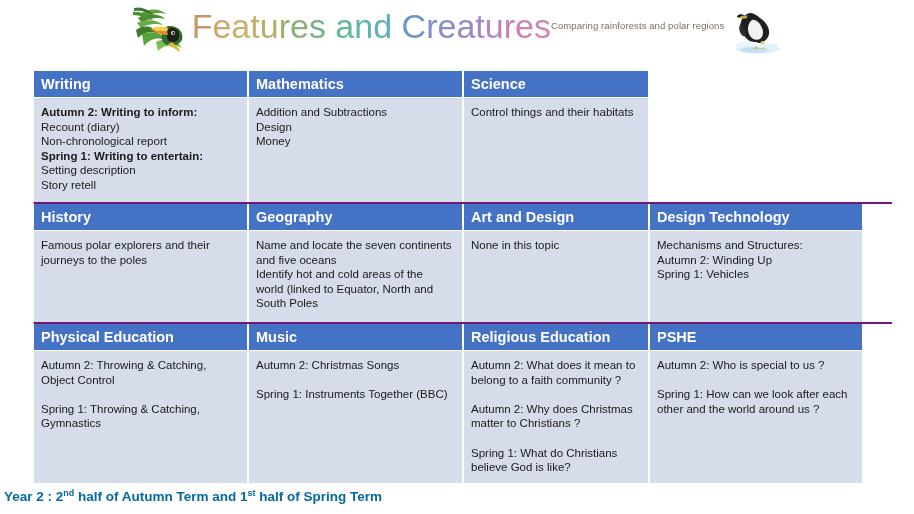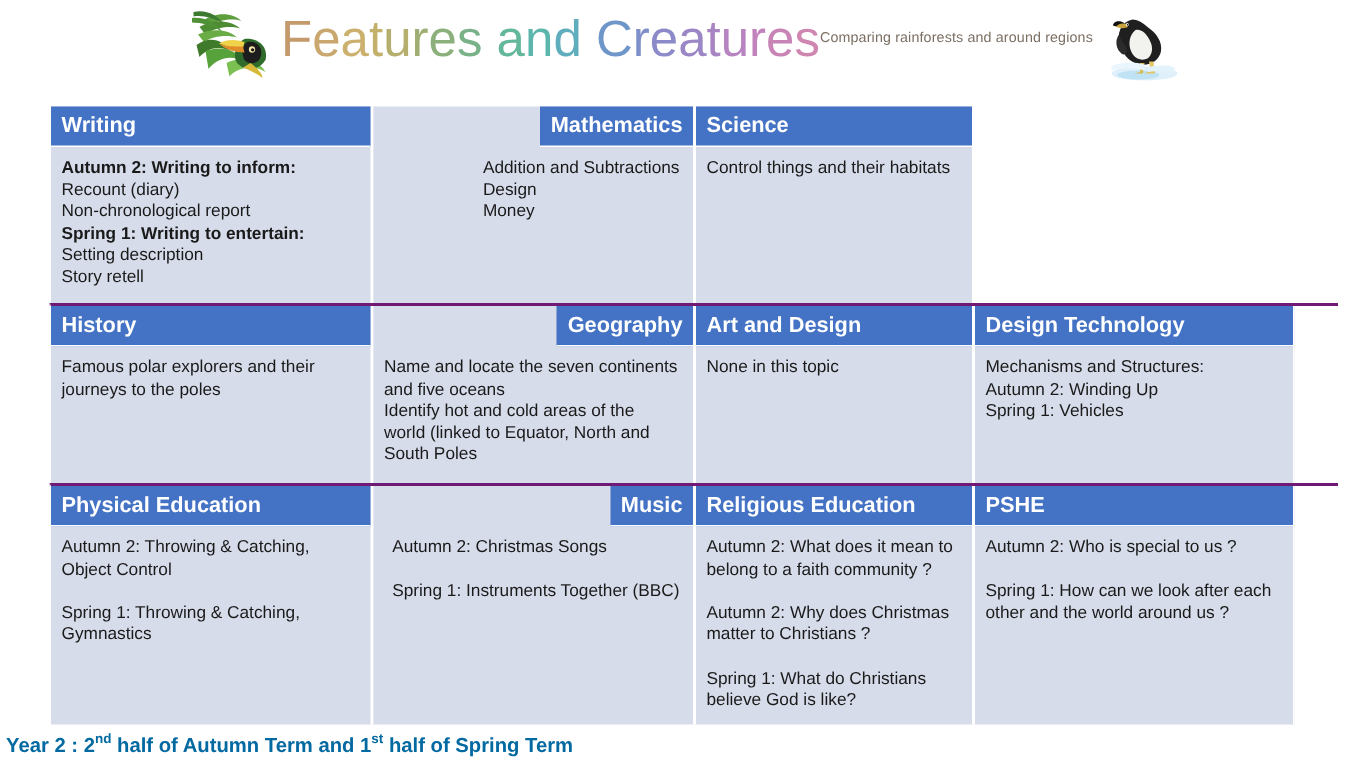--- a/index.html
+++ b/index.html
@@ -78,21 +78,21 @@
   .band.r2 { height: 161px; }
   .band + .band { border-top: 2px solid #701a75; }
 
   .cellcol {
     display: flex;
     flex-direction: column;
     background: #d7dcea;
     border-right: 2px solid #ffffff;
   }
   .cellcol.c0 { width: 215px; }
-  .cellcol.c1 { width: 215px; align-items: flex-end; }
+  .cellcol.c1 { width: 215px; }
   .cellcol.c2 { width: 186px; }
   .cellcol.c3 { width: 213px; border-right: 1px solid #ffffff; }
 
   .hdr {
     background: #4472c4;
     color: #ffffff;
     font-size: 14.5px;
     font-weight: bold;
     height: 27px;
     line-height: 27px;
@@ -148,21 +148,21 @@
           <circle cx="41" cy="29" r="2.1" fill="#f4e6a8"></circle>
           <circle cx="41.4" cy="29.2" r="1.1" fill="#111"></circle>
           <path d="M40 38 C44 41, 48 45, 48 48 C44 45, 38 42, 35 41 Z" fill="#d9b93a"></path>
           <path d="M2 4 C10 2, 18 6, 22 12 C16 8, 8 6, 2 7 Z" fill="#3c7a2f"></path>
           <path d="M1 8 C9 7, 17 11, 21 17 C15 13, 7 11, 1 11 Z" fill="#4f9137"></path>
         </g>
       </svg>
 
       <div id="title-stack">
         <div id="brand-title"><span class="ch" style="color: rgb(196, 154, 108);">F</span><span class="ch" style="color: rgb(201, 167, 110);">e</span><span class="ch" style="color: rgb(203, 176, 110);">a</span><span class="ch" style="color: rgb(195, 176, 107);">t</span><span class="ch" style="color: rgb(181, 174, 109);">u</span><span class="ch" style="color: rgb(159, 174, 114);">r</span><span class="ch" style="color: rgb(140, 176, 124);">e</span><span class="ch" style="color: rgb(121, 177, 137);">s</span><span class="ch" style="color: rgb(121, 177, 137);">&nbsp;</span><span class="ch" style="color: rgb(99, 183, 154);">a</span><span class="ch" style="color: rgb(92, 182, 171);">n</span><span class="ch" style="color: rgb(95, 173, 189);">d</span><span class="ch" style="color: rgb(95, 173, 189);">&nbsp;</span><span class="ch" style="color: rgb(111, 150, 200);">C</span><span class="ch" style="color: rgb(127, 143, 201);">r</span><span class="ch" style="color: rgb(140, 138, 200);">e</span><span class="ch" style="color: rgb(155, 134, 198);">a</span><span class="ch" style="color: rgb(169, 132, 195);">t</span><span class="ch" style="color: rgb(183, 131, 192);">u</span><span class="ch" style="color: rgb(193, 131, 187);">r</span><span class="ch" style="color: rgb(200, 132, 181);">e</span><span class="ch" style="color: rgb(207, 134, 176);">s</span></div>
-        <div id="brand-sub">Comparing rainforests and around regions</div>
+        <div id="brand-sub">Comparing rainforests and polar regions</div>
       </div>
 
       <svg class="logo-img" width="54" height="52" viewBox="0 0 54 52">
         <g>
           <ellipse cx="30" cy="45" rx="22" ry="4.6" fill="#dff0fa"></ellipse>
           <ellipse cx="26" cy="46" rx="14" ry="3" fill="#bfe2f5"></ellipse>
           <path d="M20 10 C14 12, 12 18, 14 24 L18 28 C16 20, 18 14, 23 12 Z" fill="#2b2b2b"></path>
           <path d="M22 9 C16 10, 12 16, 13 23 C14 31, 20 38, 27 39 C34 40, 40 36, 41 30
                    C42 24, 38 18, 32 14 C29 11, 25 9, 22 9 Z" fill="#1f1f1f"></path>
           <path d="M24 16 C20 19, 19 25, 21 30 C23 35, 28 37, 32 35 C35 33, 36 28, 34 24

